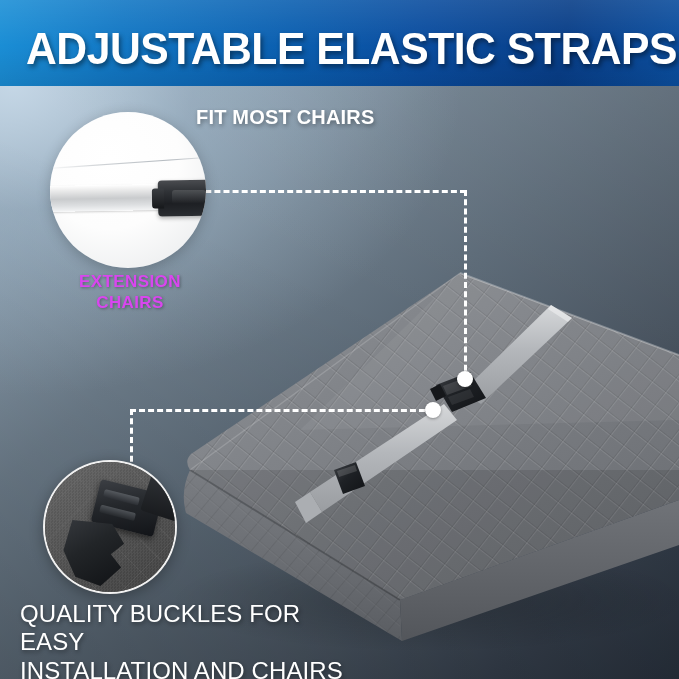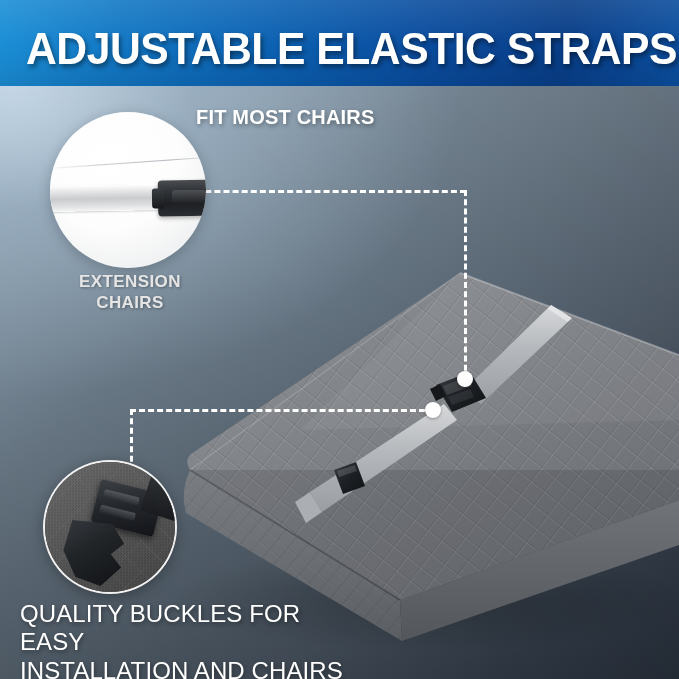--- a/index.html
+++ b/index.html
@@ -91,21 +91,21 @@
   }
   .circle-strap .buckle-notch{
     position:absolute; left:122px; top:78px; width:34px; height:14px;
     background:linear-gradient(180deg,rgba(255,255,255,0.14),rgba(255,255,255,0));
     border-radius:3px;
   }
 
   
   .label-extension{
     position:absolute; left:30px; top:272px; width:200px;
-    text-align:center; color:#e5e5e5; font-weight:bold; font-size:17px;
+    text-align:center; color:#d946ef; font-weight:bold; font-size:17px;
     line-height:1.22; letter-spacing:0.4px;
     text-shadow:1px 1px 3px rgba(0,0,0,0.35);
   }
 
   
   .circle-buckle{
     position:absolute; left:43px; top:460px; width:134px; height:134px;
     border-radius:50%; overflow:hidden;
     border:2px solid rgba(255,255,255,0.92);
     background:#4c4c4c;

